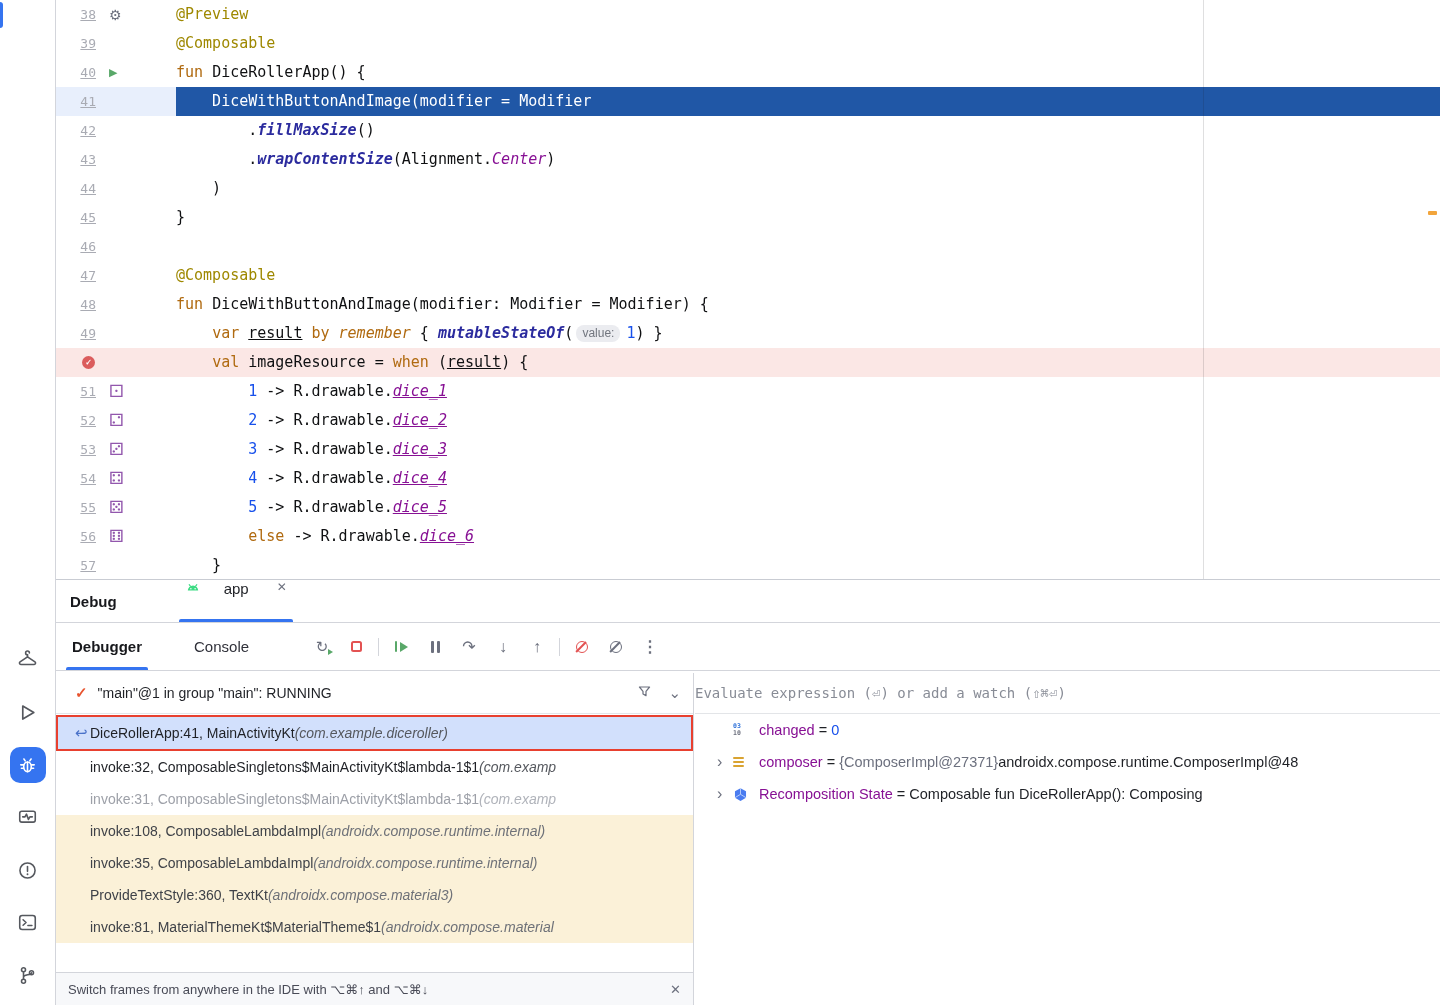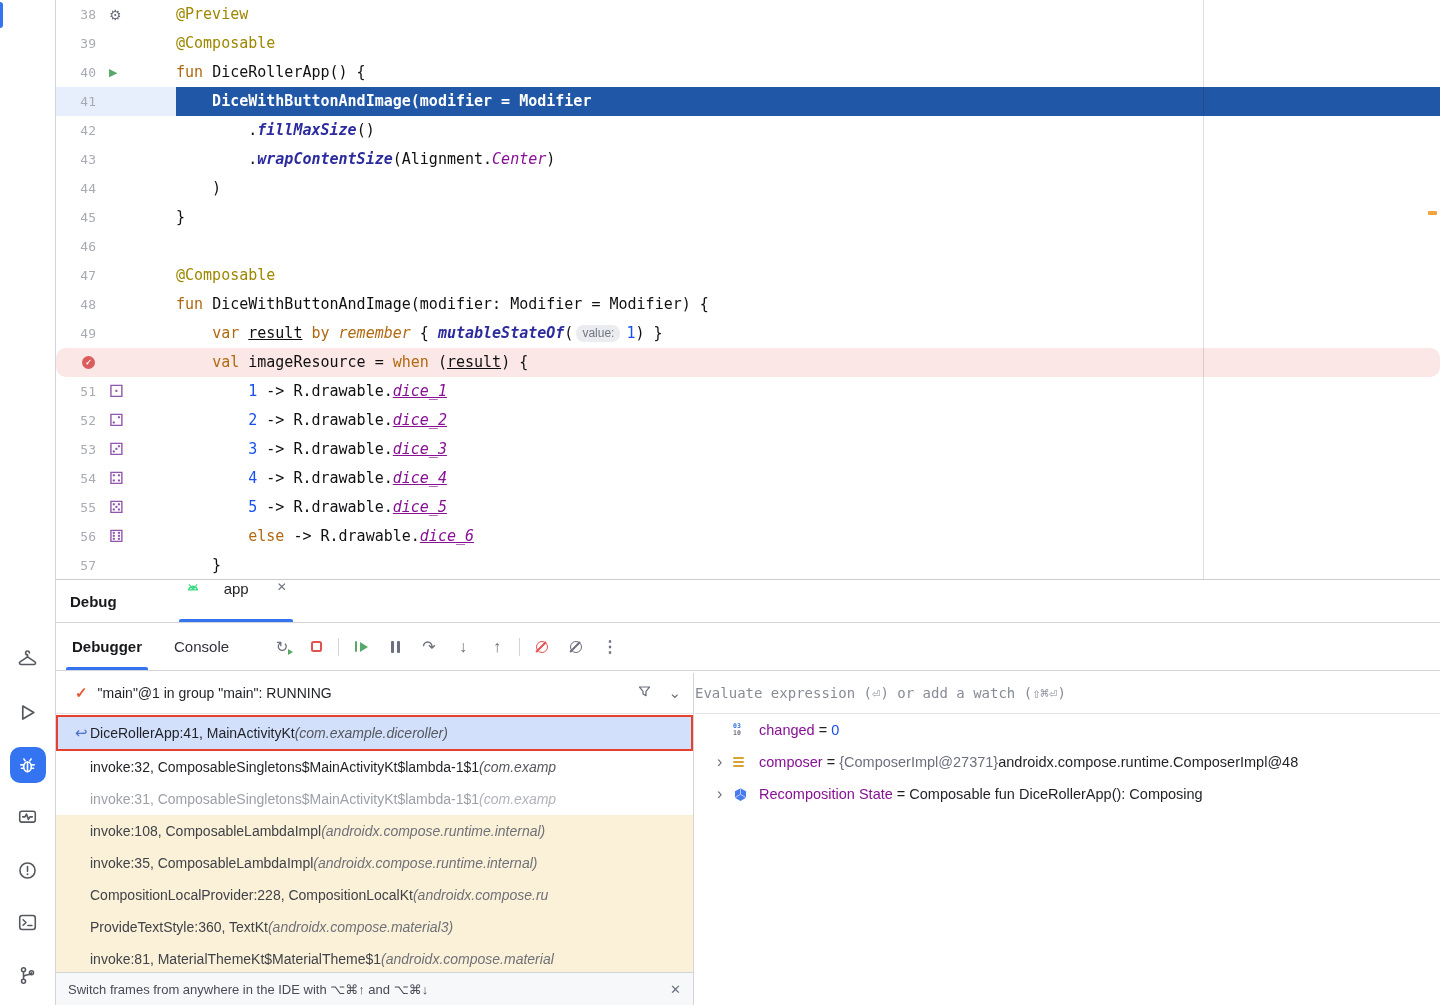--- a/index.html
+++ b/index.html
@@ -13,62 +13,62 @@
           background:#3574F0; border-radius:0 3px 3px 0; }
   .rail-item { position:absolute; left:50%; transform:translateX(-50%); width:36px; height:36px;
           display:flex; align-items:center; justify-content:center; border-radius:10px; color:#55585E; }
   .rail-item.active { background:#3574F0; color:#fff; }
   .rail-item svg { display:block; }
 
   
   .editor { position:absolute; left:56px; top:0; right:0; height:579px; background:#fff; overflow:hidden; }
   .line  { display:flex; height:29px; line-height:29px; }
   .ln    { width:40px; flex:none; text-align:right; position:relative;
-           font:13px/29px "DejaVu Sans Mono", monospace; color:#A9ABB3; }
+           font:13px/29px "DejaVu Sans Mono", monospace; color:#A9ABB3;text-decoration:underline; }
   .gicon { width:80px; flex:none; padding-left:13px; display:flex; align-items:center; }
   .code  { flex:1; white-space:pre; font:15px/29px "DejaVu Sans Mono", monospace; color:#0F1012; }
   .hl-exec .code { background:#2057A6; }
   .hl-exec .ln, .hl-exec .gicon { background:#E8EFFC; }
-  .hl-bp { background:#FBE7E5;border-radius:10px; }
+  .hl-bp { background:#FBE7E5; }
   .bp-dot { position:absolute; right:1px; top:8px; width:13px; height:13px; background:#DB5C5C;
             border-radius:50%; }
   .bp-dot::after { content:"✓"; position:absolute; left:0; top:0; width:13px; height:13px;
             font:700 8px/13px "Liberation Sans",sans-serif; color:#fff; text-align:center; }
   .g-gear { font-size:14px; color:#6C707E; line-height:1; }
   .g-run  { font-size:11px; color:#59A869; line-height:1; }
   .g-dice { font-size:17px; color:#9257AD; line-height:1; }
   .tok-ann { color:#9E8800; }
   .tok-kw  { color:#B06A10; }
   .tok-pl  { color:#0F1012; }
   .tok-fn  { color:#2B2B9E; font-style:italic;font-weight:bold; }
   .tok-rem { color:#B06A10; font-style:italic; }
   .tok-st  { color:#871094; font-style:italic; }
   .tok-di  { color:#871094; font-style:italic; text-decoration:underline; }
   .tok-num { color:#1750EB; }
   .tok-pr  { color:#0F1012; text-decoration:underline; }
-  .tok-ex  { color:#fff; font-weight:700; }
+  .tok-ex  { color:#fff; font-weight:400; }
   .tok-hint{ display:inline-block; background:#EBECF0; color:#71757E; border-radius:8px;
              padding:0 6px; margin:0 6px 0 3px; font:12px/17px "Liberation Sans",sans-serif;
              vertical-align:1.5px; }
   .guide { position:absolute; left:1147px; top:0; bottom:0; width:1px; background:rgba(28,31,38,.14); }
   .stripe-marker { position:absolute; right:3px; top:211px; width:9px; height:4px;
              background:#F2A53C; border-radius:1px; }
 
   
   .debug { position:absolute; left:56px; top:579px; right:0; bottom:0; background:#fff;
            border-top:1px solid #C9CCD3; }
   .titlebar { height:43px; border-bottom:1px solid #D3D5DB; display:flex; align-items:center;
            padding-left:14px; }
   .dbg-title { font-weight:700; font-size:15px; color:#17181C; margin-right:56px; }
   .session-tab { position:relative; height:100%; display:flex; align-items:flex-start; gap:23px; padding:0 12px; }
   .session-label { font-size:15px; color:#1F2126; }
   .tab-close { color:#6C707E; font-size:12px; margin-left:5px; }
   .session-tab .underline { position:absolute; left:6px; right:6px; bottom:0; height:3px;
            background:#3574F0; border-radius:2px 2px 0 0; }
-  .tabsrow { height:48px; border-bottom:1px solid #D3D5DB; display:flex; align-items:center; padding-left:6px; }
+  .tabsrow { height:48px; border-bottom:1px solid #D3D5DB; display:flex; align-items:center; padding-left:6px;gap:20px; }
   .dbg-tab { position:relative; height:100%; display:flex; align-items:center; padding:0 10px;
            margin-right:12px; font-size:15px; color:#30313A; }
   .dbg-tab.active { font-weight:700; color:#17181C; }
   .dbg-tab.active::after { content:''; position:absolute; left:4px; right:4px; bottom:0; height:3px;
            background:#3574F0; border-radius:2px 2px 0 0; }
   .toolbar { display:flex; align-items:center; margin-left:14px; }
   .tbi { width:34px; height:28px; display:flex; align-items:center; justify-content:center; }
   .tsep { width:1px; height:18px; background:#D3D5DB; margin:0 5px; }
   .ic-rerun { font-size:15px; color:#6C707E; position:relative; line-height:1; }
   .ic-rerun::after { content:''; position:absolute; right:-5px; bottom:-1px; width:0; height:0;
@@ -416,25 +416,20 @@
             <span class="f-text">invoke:108, ComposableLambdaImpl </span>
             <span class="f-pkg">(androidx.compose.runtime.internal)</span>
           </div>
           <div class="frame lib">
             <span class="f-sp"></span>
             <span class="f-text">invoke:35, ComposableLambdaImpl </span>
             <span class="f-pkg">(androidx.compose.runtime.internal)</span>
           </div>
           <div class="frame lib">
             <span class="f-sp"></span>
-            <span class="f-text">CompositionLocalProvider:228, CompositionLocalKt </span>
-            <span class="f-pkg">(androidx.compose.ru</span>
-          </div>
-          <div class="frame lib">
-            <span class="f-sp"></span>
             <span class="f-text">ProvideTextStyle:360, TextKt </span>
             <span class="f-pkg">(androidx.compose.material3)</span>
           </div>
           <div class="frame lib">
             <span class="f-sp"></span>
             <span class="f-text">invoke:81, MaterialThemeKt$MaterialTheme$1 </span>
             <span class="f-pkg">(androidx.compose.material</span>
           </div>
         </div>
       <div class="banner">

